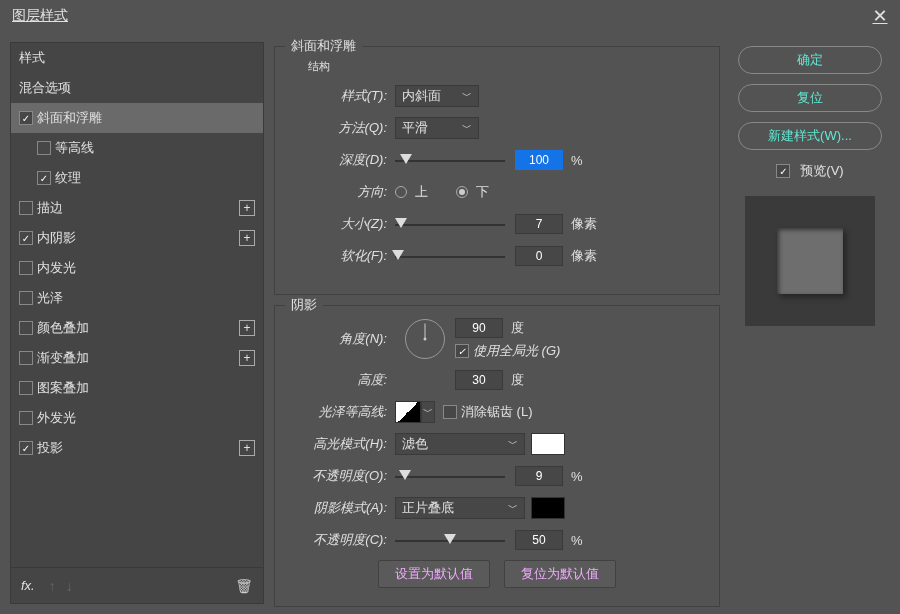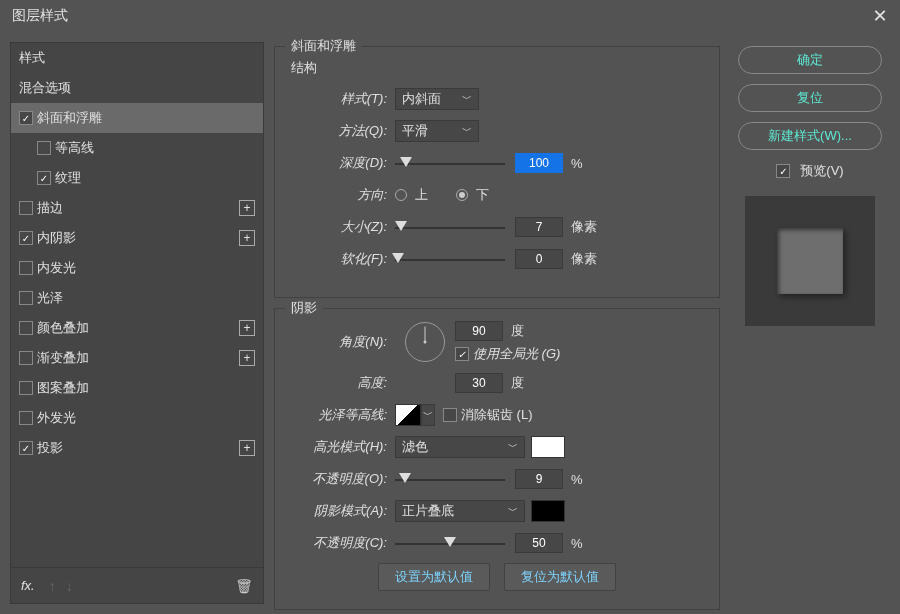--- a/index.html
+++ b/index.html
@@ -1,56 +1,56 @@
 <!DOCTYPE html>
 <html><head>
 <meta charset="utf-8">
 <style>
 * { box-sizing: border-box; margin: 0; padding: 0; font-family: "Microsoft YaHei", sans-serif; }
 body { background: #222; width: 900px; height: 614px; overflow: hidden; }
 .dialog { width: 900px; height: 614px; background: #535353; color: #e0e0e0; position: relative; }
-.titlebar { height: 32px; background: #535353; display: flex; align-items: center; padding: 0 12px; font-size: 14px; }
+.titlebar { height: 32px; background: #535353; display: flex; align-items: center; padding: 0 12px; font-size: 14px; text-decoration: underline; }
 .titlebar .spacer { flex: 1; }
 .close-btn { width: 40px; height: 32px; display: flex; align-items: center; justify-content: center; font-size: 18px; cursor: pointer; margin-right:-12px; }
 .content { display: flex; height: 582px; padding: 10px; gap: 10px; }
 .left-panel { width: 254px; background: #454545; border: 1px solid #3a3a3a; display: flex; flex-direction: column; }
 .style-list { flex: 1; }
 .style-item { height: 30px; display: flex; align-items: center; padding: 0 8px; font-size: 13px; border-bottom: 0; position: relative; }
 .style-item.sub { padding-left: 26px; }
 .style-item.selected { background: #6a6a6a; }
 .plus-btn { position: absolute; right: 8px; width: 16px; height: 16px; border: 1px solid #aaa; display: flex; align-items: center; justify-content: center; font-size: 12px; cursor: pointer; }
 .left-footer { height: 36px; border-top: 1px solid #3a3a3a; display: flex; align-items: center; padding: 0 10px; gap: 10px; }
 .fx-label { font-style: italic; font-size: 13px; margin-right:4px;}
 .arrow-icon { color: #666; font-size: 14px; }
 .trash-icon { margin-left: auto; color: #ccc; font-size: 14px; }
 
 .center-panel { flex: 1; padding: 4px 0 8px 0; }
 .fieldset { border: 1px solid #414141; margin-bottom: 10px; padding: 12px 12px 18px 12px; position: relative; }
 .fieldset-title { position: absolute; top: -10px; left: 10px; background: #535353; padding: 0 6px; font-size: 13px; }
-.inner-title { font-size: 13px; margin-bottom: 10px; margin-left: 4px; }
+.inner-title { font-size: 11px; margin-bottom: 10px; margin-left: 21px; }
 .row { display: flex; align-items: center; margin-bottom: 8px; min-height: 24px; }
 .row-label { width: 108px; text-align: right; font-size: 13px; padding-right: 8px; font-style: italic; }
 .select-box { background: #474747; border: 1px solid #3a3a3a; height: 22px; display: flex; align-items: center; padding: 0 6px; font-size: 13px; min-width: 72px; }
 .select-box .chev { margin-left: auto; font-size: 10px; }
 .radio-group { display: flex; align-items: center; gap: 8px; font-size: 13px; }
 .slider-wrap { width: 110px; height: 16px; position: relative; margin-right: 10px; }
 .slider-track { position: absolute; top: 50%; width: 100%; height: 2px; background: #333; }
 .slider-thumb { position: absolute; top: 2px; width: 12px; height: 12px; transform: translateX(-50%); }
 .slider-thumb::before { content:''; display:block; width:0; height:0; border-left:6px solid transparent; border-right:6px solid transparent; border-top:10px solid #ddd; }
 .num-input { width: 48px; height: 20px; background: #474747; border: 1px solid #3a3a3a; color: #fff; font-size: 12px; text-align: center; }
 .num-input.selected { background: #1473e6; border: 1px solid #1473e6; color:#fff;}
 .unit { font-size: 13px; margin-left: 8px; }
 .angle-circle { width: 40px; height: 40px; border: 1px solid #999; border-radius: 50%; position: relative; margin: 0 10px; }
 .angle-line { position:absolute; left:50%; top:50%; width:16px; height:1px; background:#ccc; transform-origin:left center; transform:rotate(-90deg);}
 .angle-center { position:absolute; left:50%; top:50%; width:3px;height:3px;background:#ccc;border-radius:50%;transform:translate(-50%,-50%);}
 .contour-swatch { width: 26px; height: 22px; background: linear-gradient(135deg,#fff 0%,#fff 50%,#000 50%,#000 100%); border:1px solid #333;}
 .contour-chev { width:14px;height:22px;background:#474747;border:1px solid #3a3a3a;display:flex;align-items:center;justify-content:center;font-size:10px;margin-right:8px;}
 .color-swatch { width: 34px; height: 22px; border: 1px solid #333; margin-left: 6px; }
 .btn-row { display: flex; gap: 14px; justify-content: center; margin-top: 4px; }
-.flat-btn { background: #5a5a5a; border: 1px solid #414141; padding: 4px 16px; font-size: 13px; color: #7dd3fc; cursor: pointer; border-radius:2px;}
+.flat-btn { background: #5a5a5a; border: 1px solid #414141; padding: 4px 16px; font-size: 13px; color: #f0abfc; cursor: pointer; border-radius:2px;}
 
 .right-panel { width: 160px; padding: 4px 8px; display: flex; flex-direction: column; align-items: center; gap: 10px; }
 .pill-btn { width: 144px; height: 28px; border: 1px solid #888; border-radius: 14px; display: flex; align-items: center; justify-content: center; font-size: 13px; cursor: pointer; background: transparent; color: #5eead4; }
 .preview-check { display: flex; align-items: center; gap: 6px; font-size: 13px; margin-top: 2px;}
 .preview-box { width: 130px; height: 130px; background: #3a3a3a; margin-top: 6px; display: flex; align-items: center; justify-content: center; }
 .preview-inner { width: 66px; height: 66px; background: #6e6e6e; box-shadow: inset 2px 2px 4px rgba(0,0,0,0.5), 3px 3px 6px rgba(0,0,0,0.4); }
 
 .chk { width:14px;height:14px;border:1px solid #888;display:inline-flex;align-items:center;justify-content:center;background:#474747;margin-right:4px;font-size:10px;color:#fff;}
 .chk.on::before{content:"✓";}
 .radio { width:12px;height:12px;border:1px solid #aaa;border-radius:50%;display:inline-flex;align-items:center;justify-content:center;}

